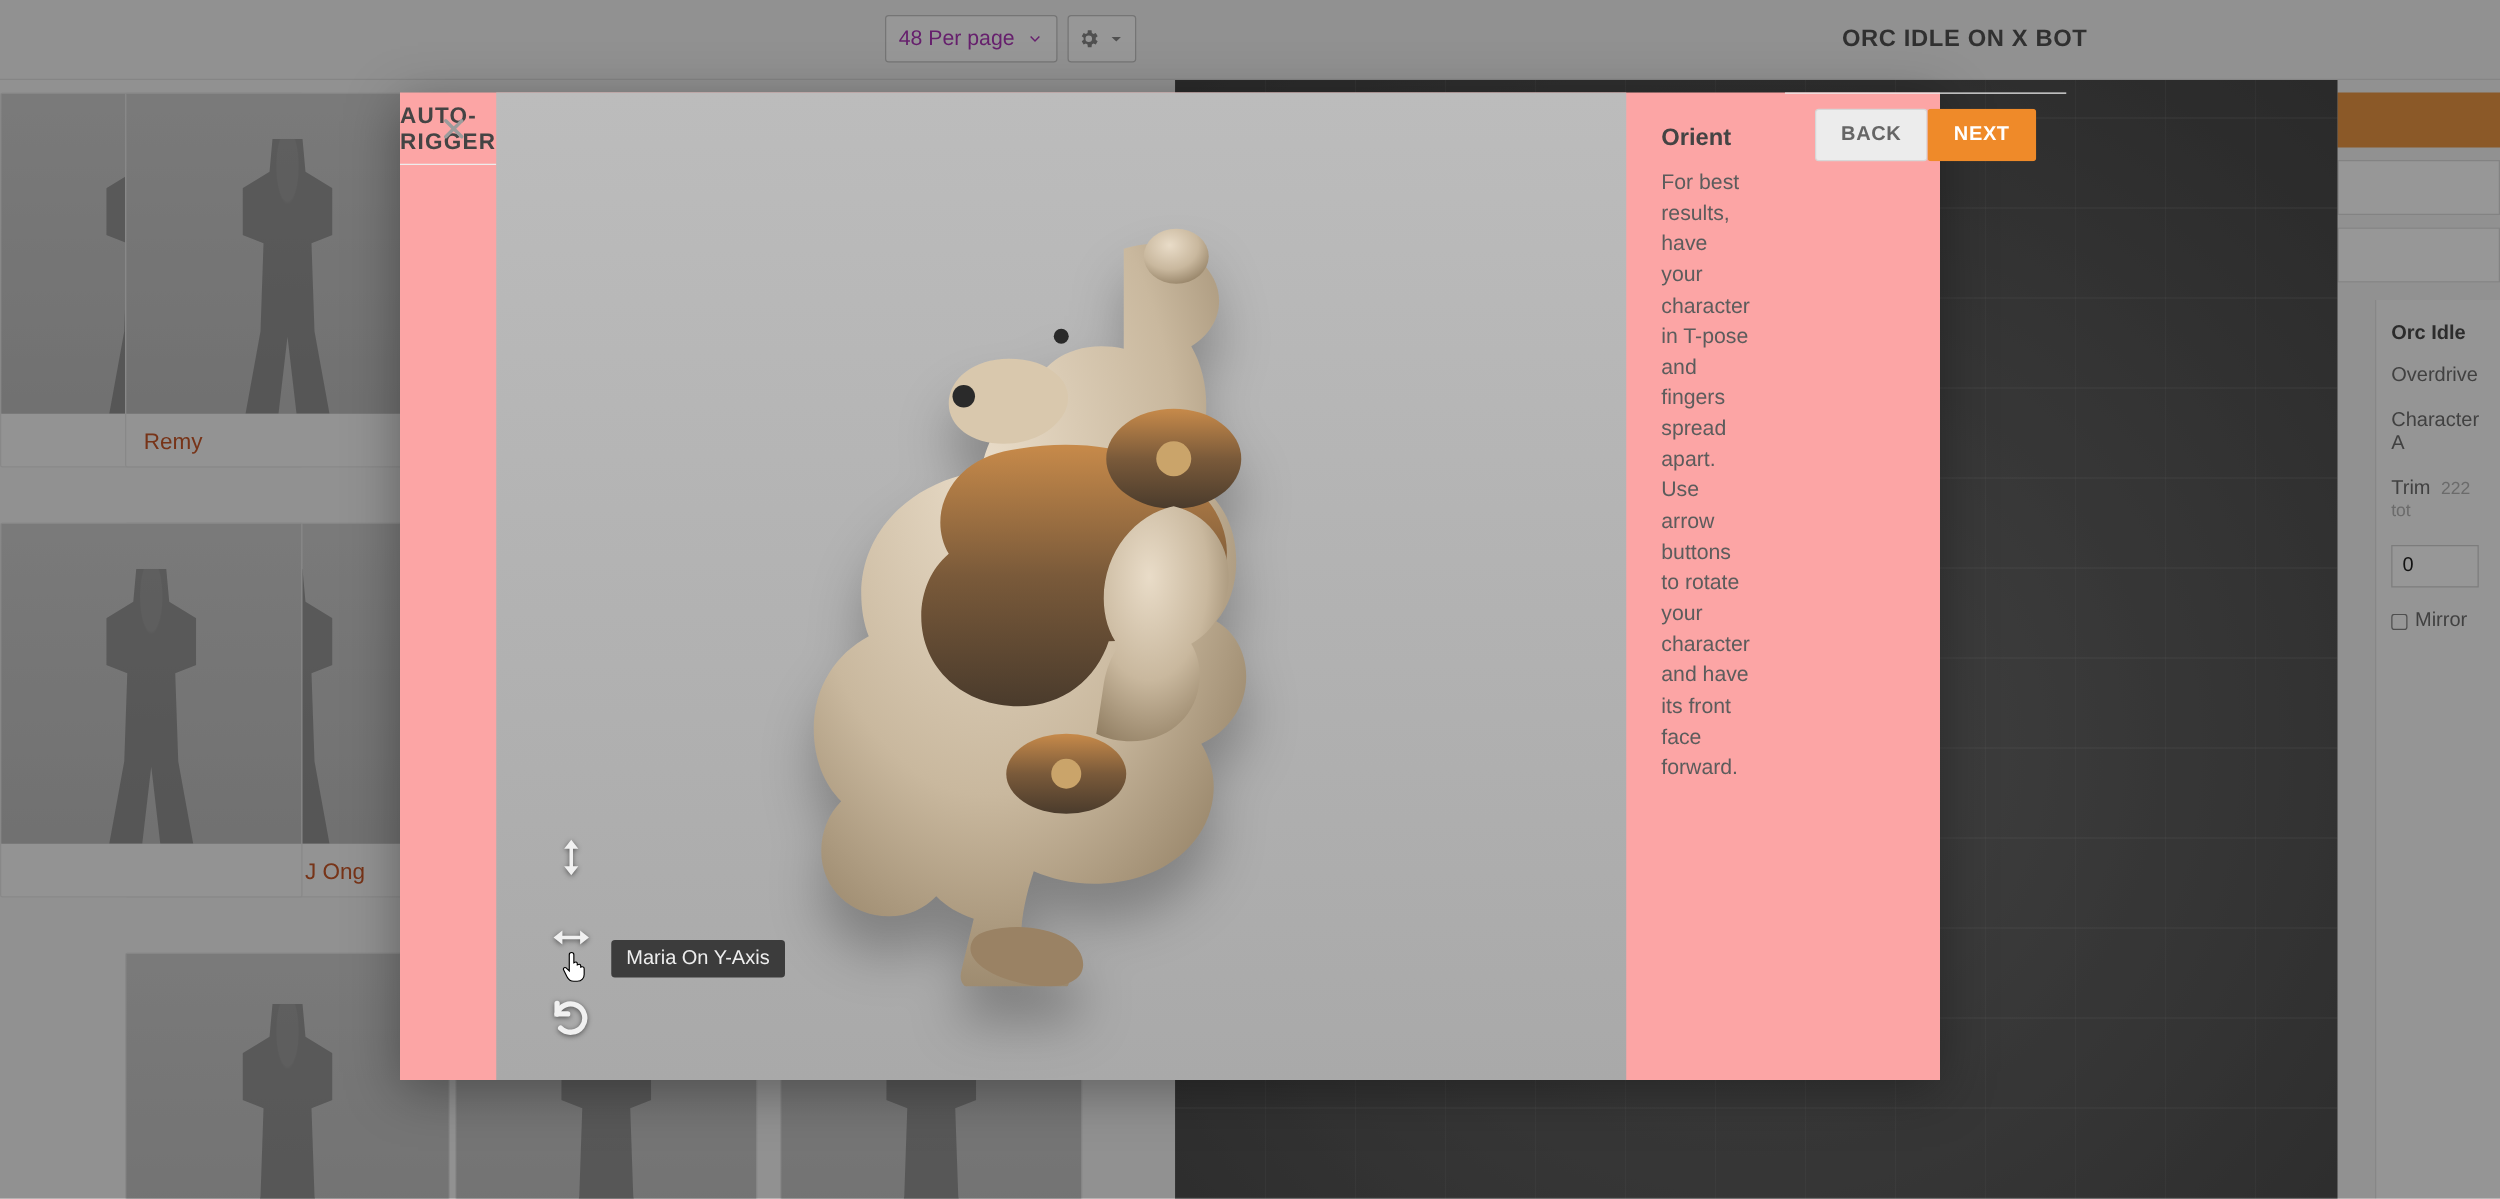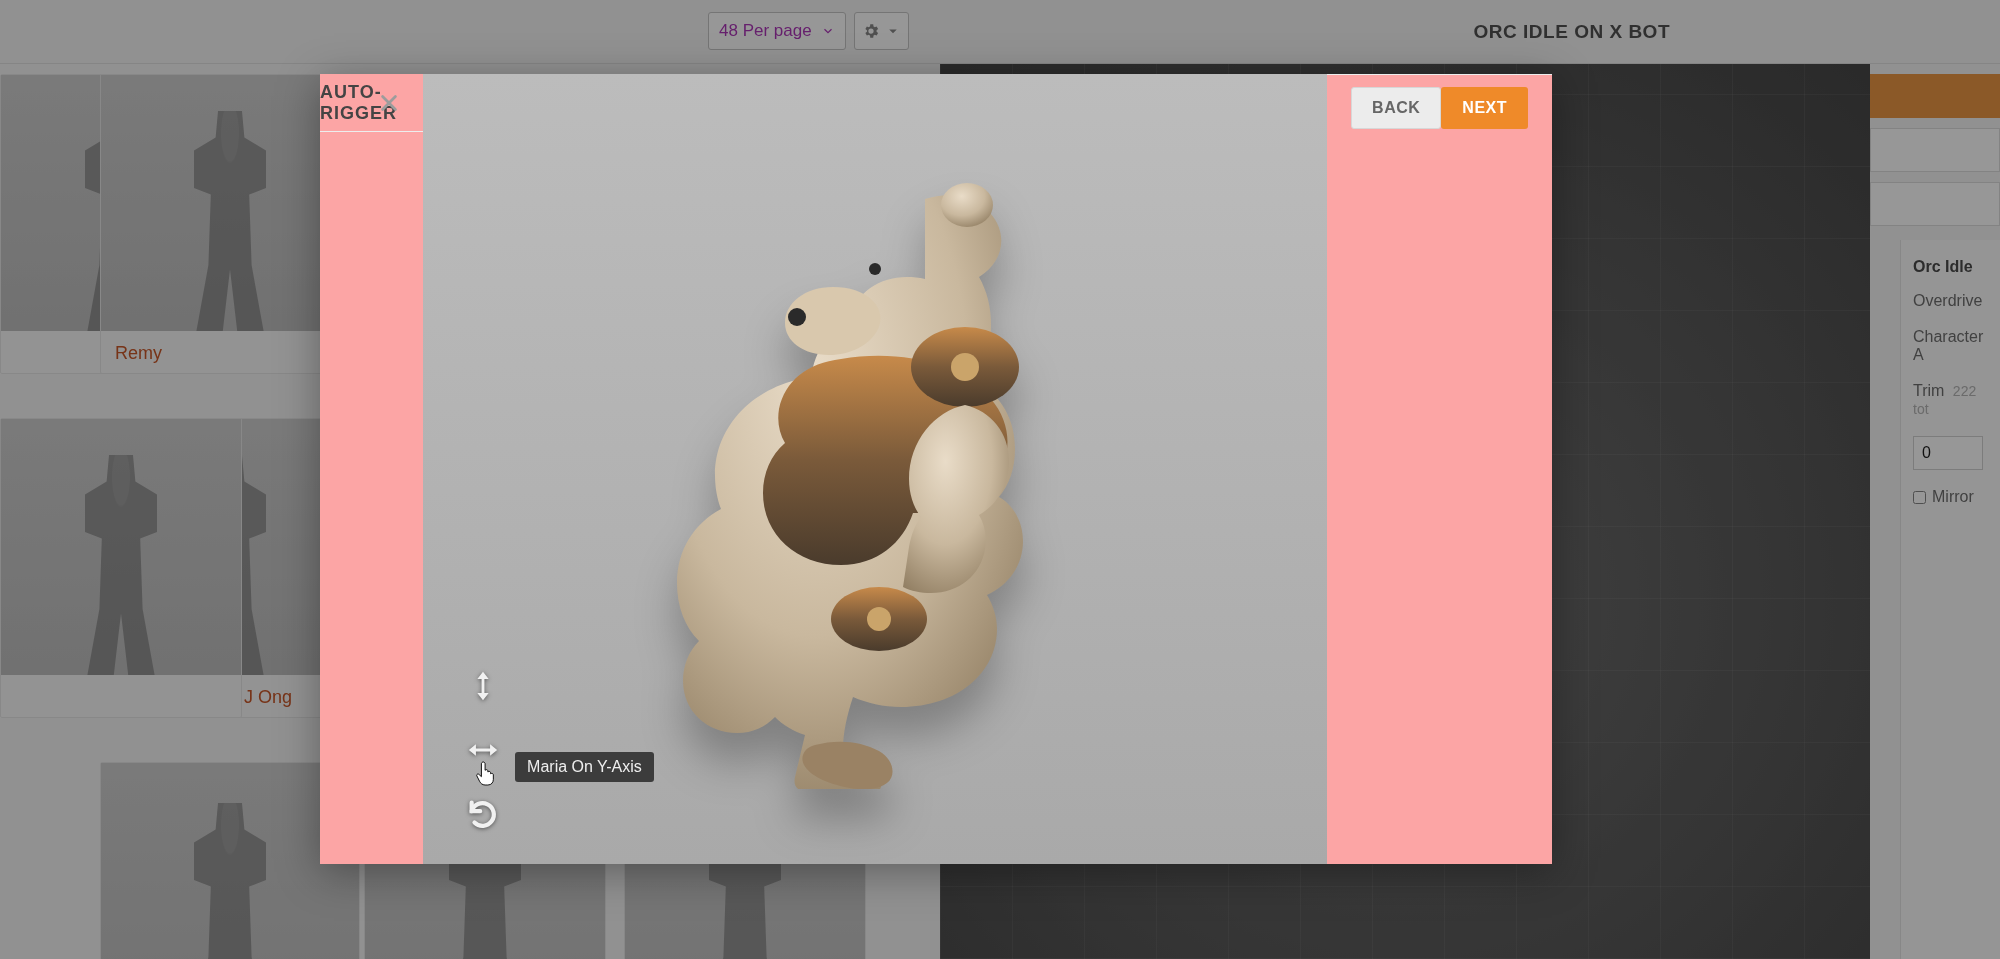--- a/index.html
+++ b/index.html
@@ -333,20 +333,24 @@
           </div>
         </div>
 
         <div class="tooltip">Maria On Y-Axis</div>
 
         <svg class="cursor-hand" viewBox="0 0 24 28" fill="#fff" stroke="#000" stroke-width="1">
           <path d="M9 2c1 0 2 .8 2 2v7l1-.5c1-.5 2 .2 2 1.3v1l1-.4c1-.4 2 .3 2 1.4v1l1-.3c1-.3 2 .5 2 1.6v5c0 3-2 6-6 6h-3c-3 0-5-2-6-4l-3-6c-.5-1 .3-2 1.3-2 .6 0 1 .3 1.4.8L7 18V4c0-1.2.9-2 2-2z"></path>
         </svg>
       </div>
 
+      <div class="side">
+        <h3>Orient</h3>
+        <p>For best results, have your character in T-pose and fingers spread apart. Use arrow buttons to rotate your character and have its front face forward.</p>
+      </div>
     </div>
 
     <div class="modal-footer">
       <div class="btn btn-back">
         <span>BACK</span>
       </div>
       <div class="btn btn-next">
         <span>NEXT</span>
       </div>
     </div>

